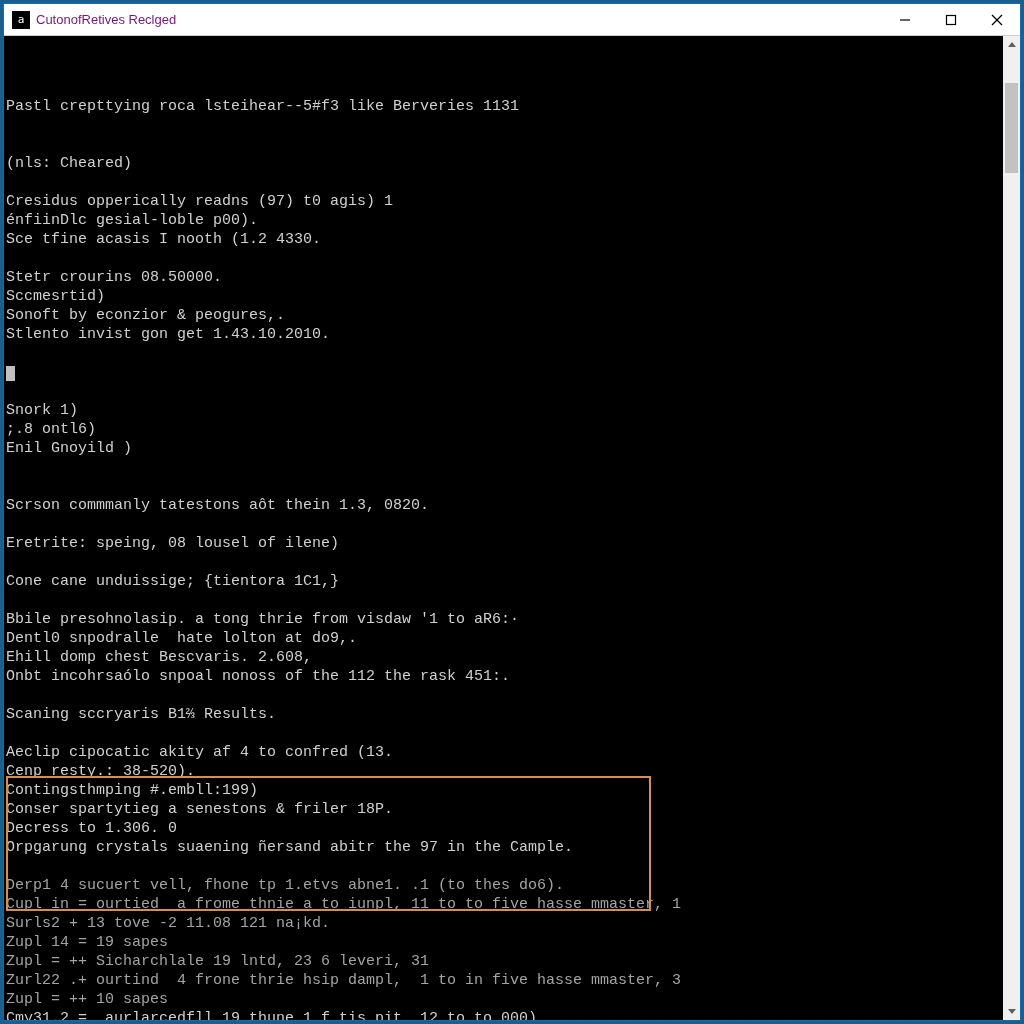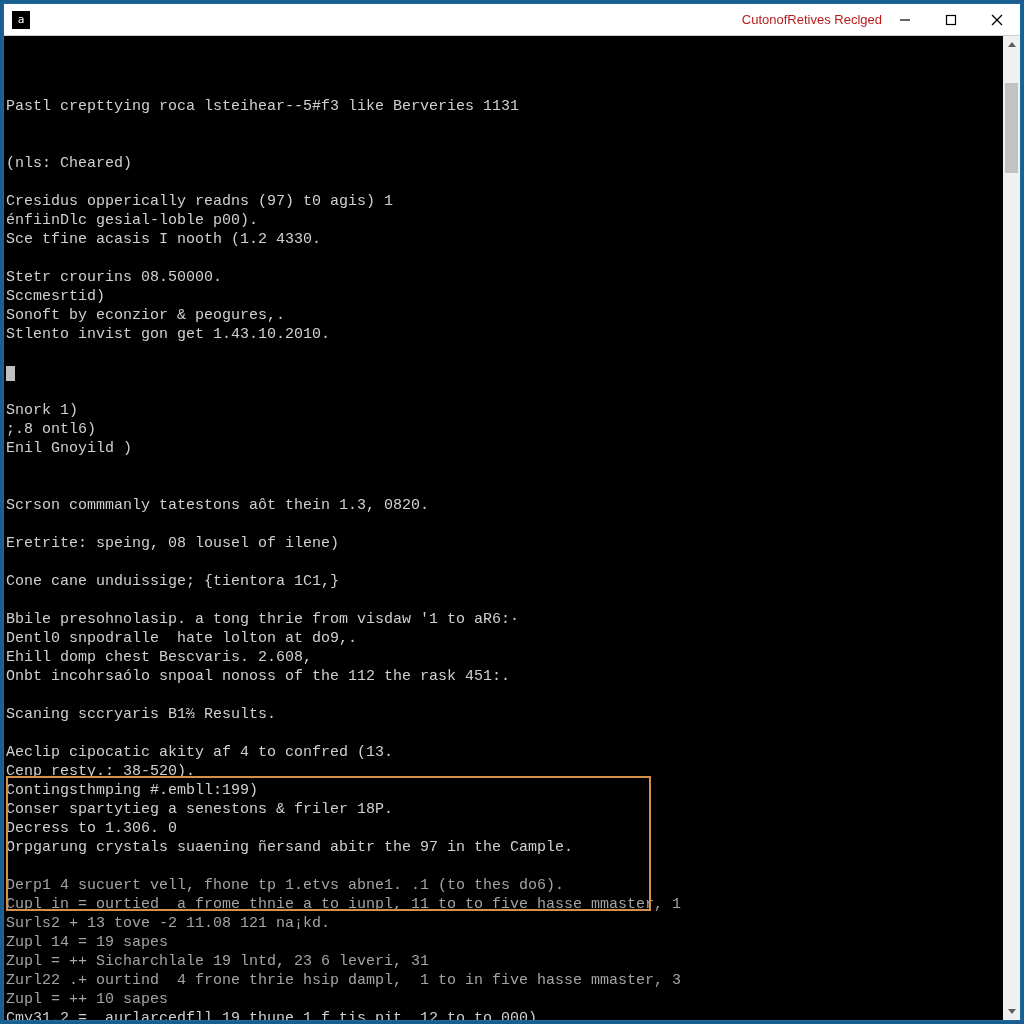--- a/index.html
+++ b/index.html
@@ -28,22 +28,21 @@
     color: #ffffff;
     font-size: 11px;
     display: flex;
     align-items: center;
     justify-content: center;
     font-family: "Consolas", monospace;
   }
   .titlebar-title {
     flex: 1;
     font-size: 13px;
-    color: #b91c1c;
-    text-align: right;
+    color: #701a75;
   }
   .titlebar-buttons { display: flex; height: 100%; }
   .titlebar-btn {
     width: 46px; height: 100%;
     display: flex;
     align-items: center;
     justify-content: center;
     cursor: pointer;
   }
   .titlebar-btn svg { stroke: #000000; stroke-width: 1.2; fill: none; }

